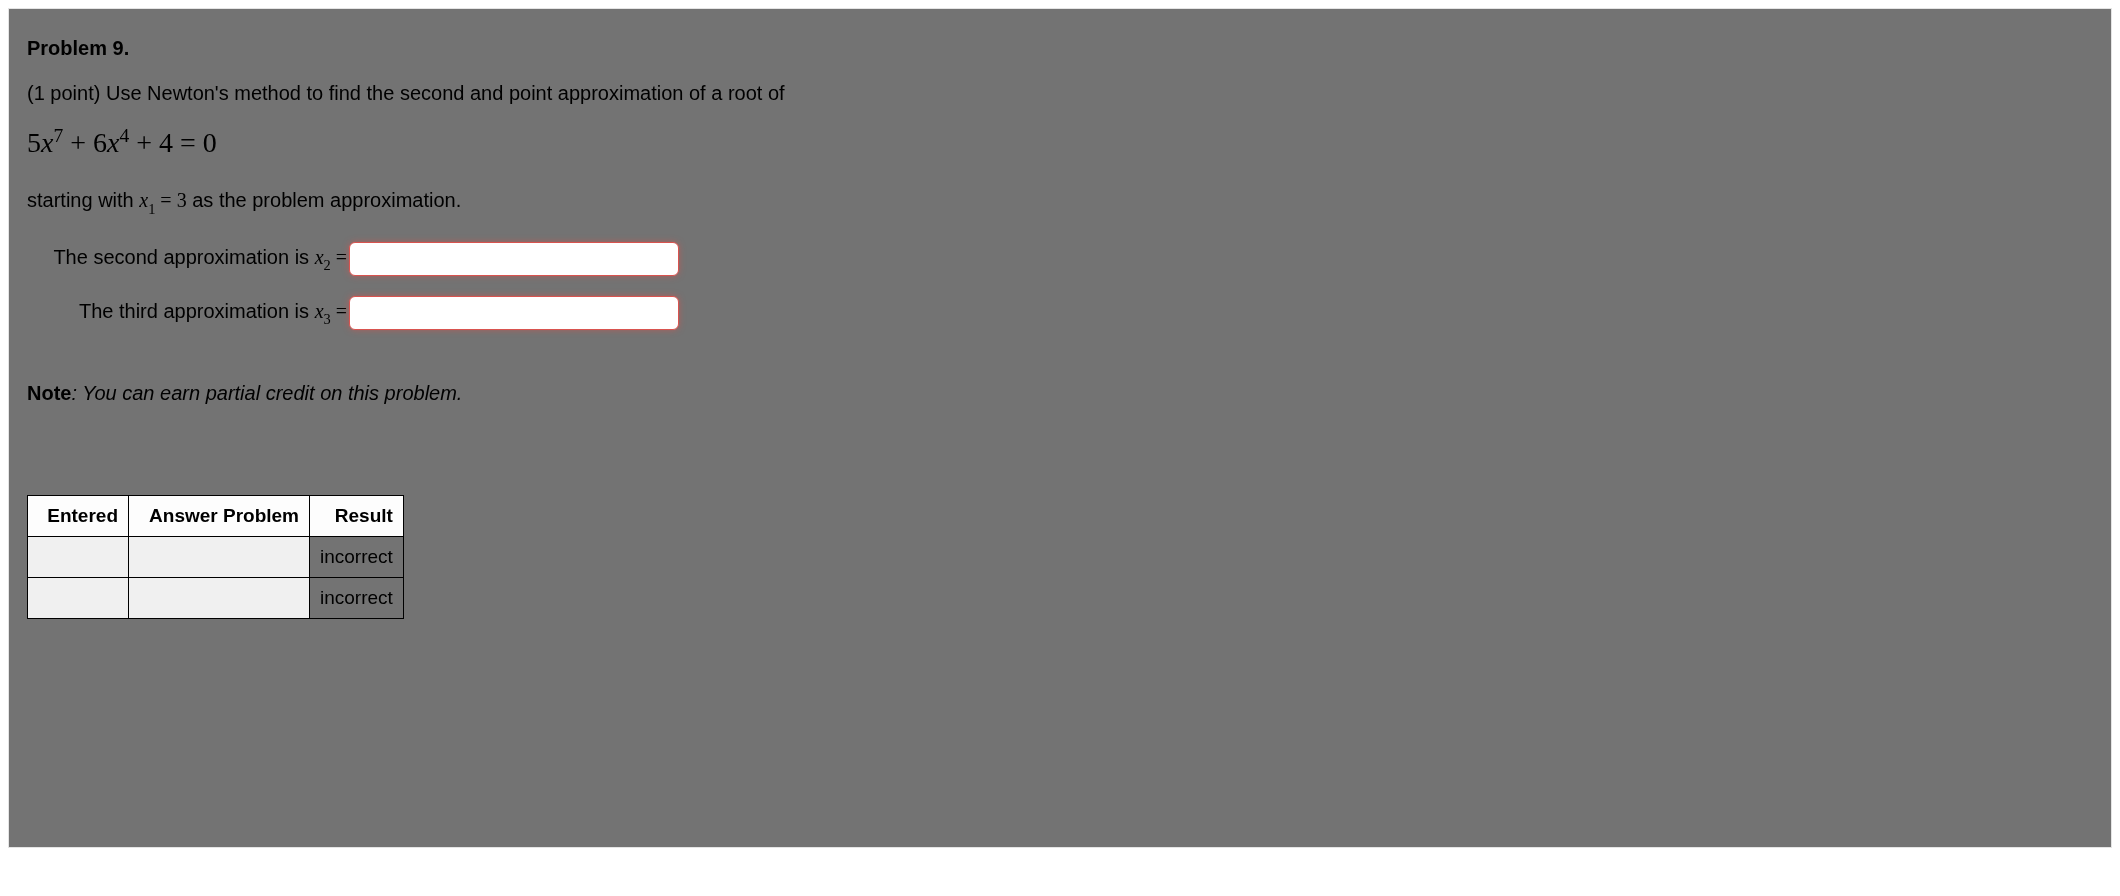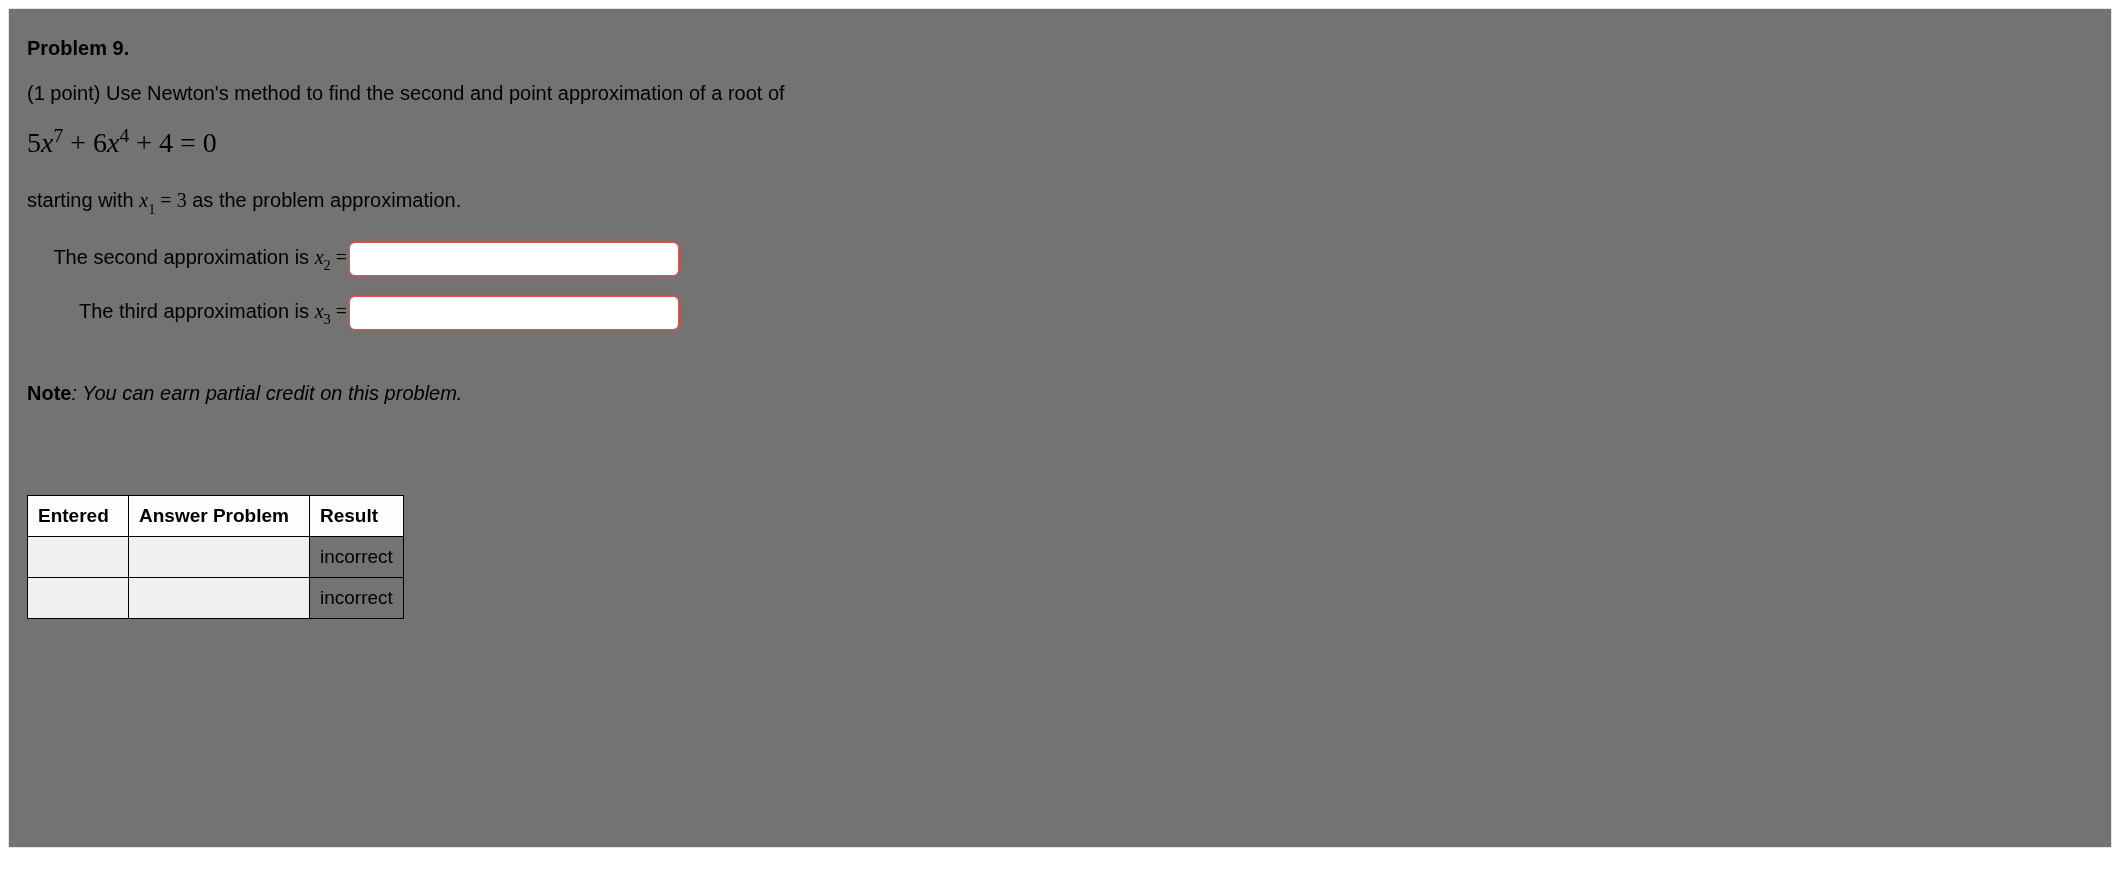--- a/index.html
+++ b/index.html
@@ -84,21 +84,21 @@
     font-style: italic;
   }
   .results-table {
     border-collapse: collapse;
     margin-top: 90px;
     font-size: 19px;
   }
   .results-table th, .results-table td {
     border: 1px solid #000;
     padding: 6px 10px;
-    text-align: left;
+    text-align: right;
     height: 28px;
   }
   .results-table th {
     font-weight: 700;
     background: #fdfdfd;
   }
   .results-table td.empty {
     background: #f0f0f0;
     width: 80px;
   }

